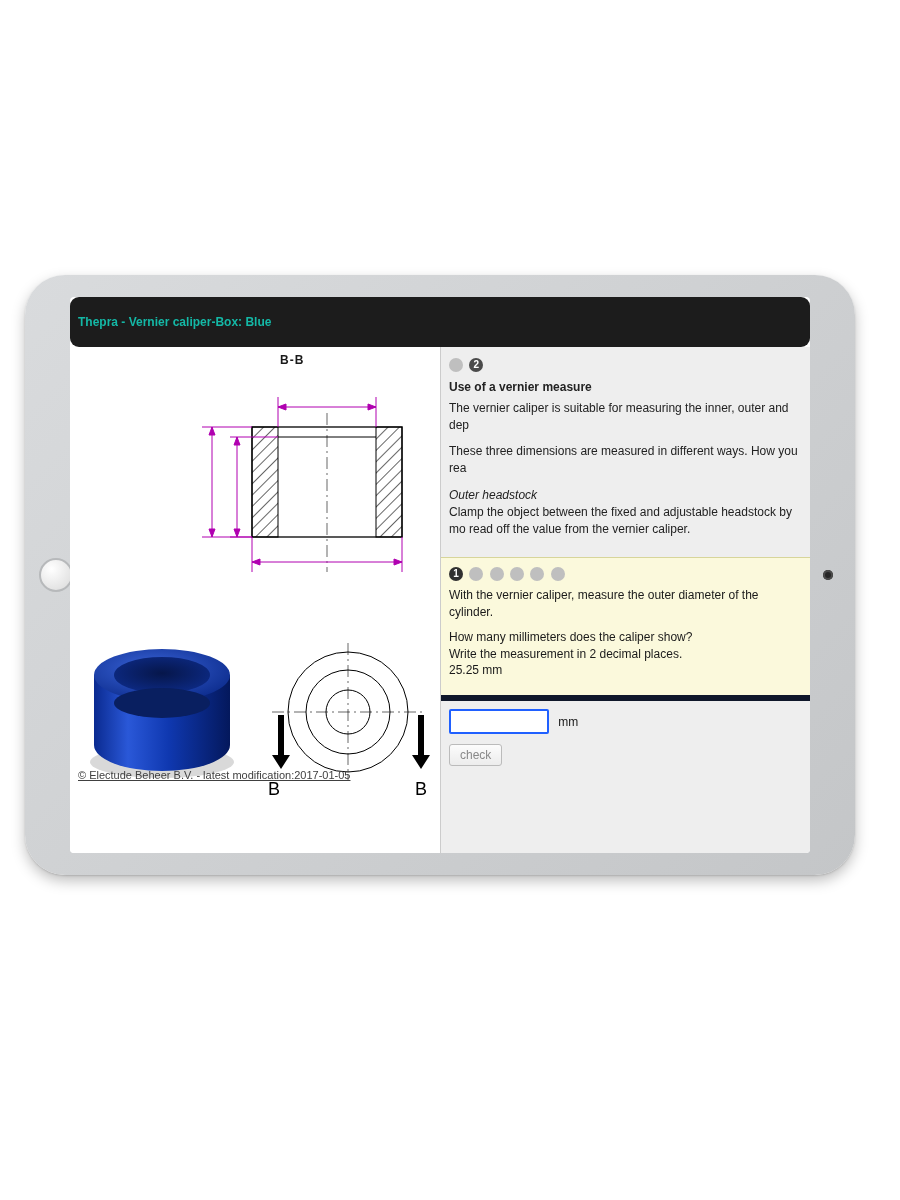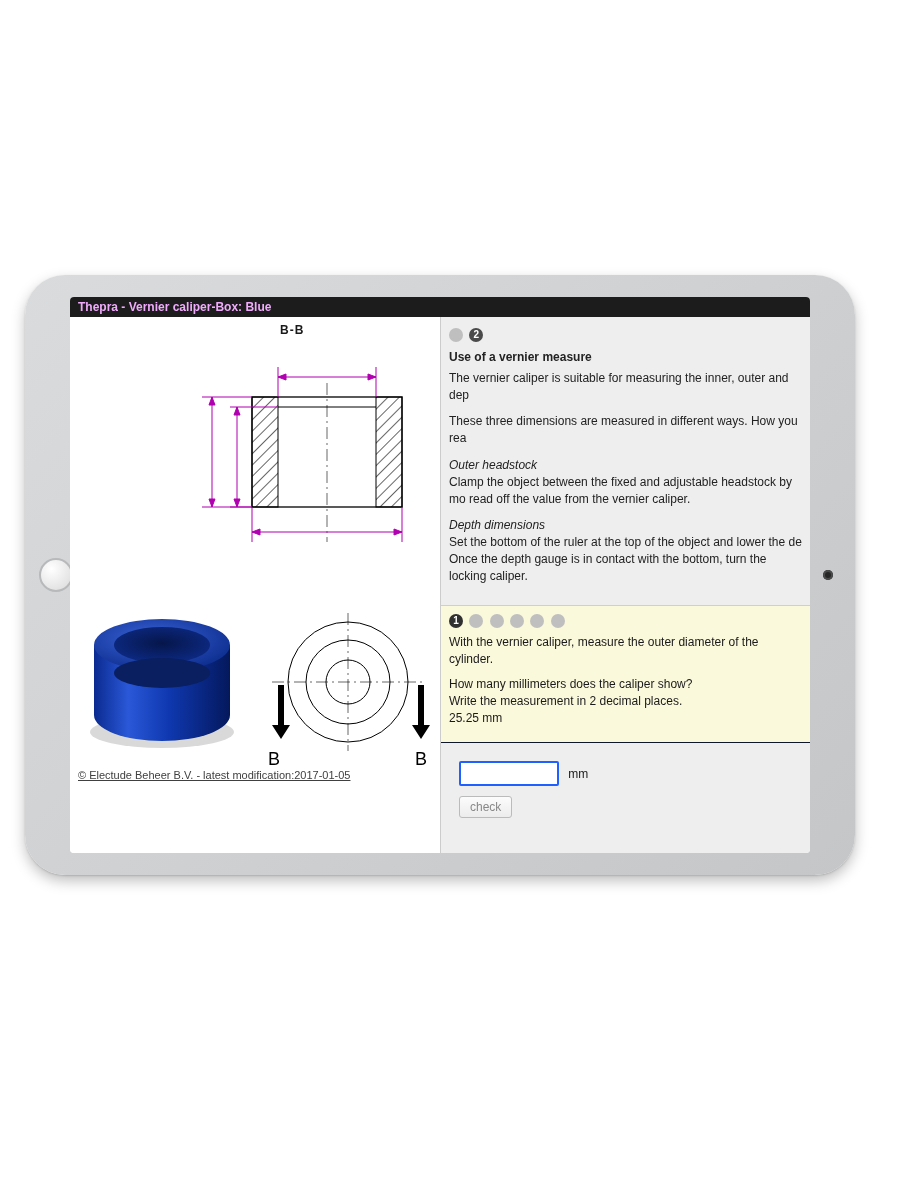--- a/index.html
+++ b/index.html
@@ -49,24 +49,25 @@
     width: 100%;
     height: 100%;
     background: #fff;
     border-radius: 4px;
     overflow: hidden;
     display: flex;
     flex-direction: column;
   }
   .titlebar {
     background: #1c1c1c;
-    color: #f0abfc;
+    color: #14b8a6;
     font-weight: 600;
     font-size: 12px;
-    padding: 3px 8px;
+    padding: 18px 8px;
+    border-radius: 9px;
   }
   .work {
     flex: 1;
     display: flex;
     min-height: 0;
   }
   .left {
     width: 50%;
     position: relative;
     background: #fff;
@@ -157,22 +158,22 @@
     color: #fff;
     font-size: 10px;
     text-align: center;
     line-height: 14px;
     font-weight: 700;
   }
   .question p { margin-bottom: 8px; line-height: 1.4; }
 
   .answer {
     background: #eee;
-    padding: 18px;
-    border-top: 1px solid #0f172a;
+    padding: 8px;
+    border-top: 6px solid #0f172a;
   }
   .answer input[type=text] {
     width: 100px;
     padding: 3px 6px;
     border: 2px solid #2060ff;
     border-radius: 2px;
     outline: none;
     font-family: inherit;
   }
   .unit { margin-left: 6px; }
@@ -306,22 +307,20 @@
 
         <div class="instr">
           <h4>Use of a vernier measure</h4>
           <p>The vernier caliper is suitable for measuring the inner, outer and dep</p>
           <p>These three dimensions are measured in different ways. How you rea</p>
 
           <p><span class="sub">Outer headstock</span><br>
              <span>Clamp the object between the fixed and adjustable headstock by mo read off the value from the vernier caliper.</span></p>
 
 
-          <p><span class="sub">Depth dimensions</span><br>
-             <span>Set the bottom of the ruler at the top of the object and lower the de Once the depth gauge is in contact with the bottom, turn the locking caliper.</span></p>
         </div>
 
         <div class="question">
           <div class="qdots">
             <span class="pip active">1</span>
             <span class="pip"></span>
             <span class="pip"></span>
             <span class="pip"></span>
             <span class="pip"></span>
             <span class="pip"></span>

